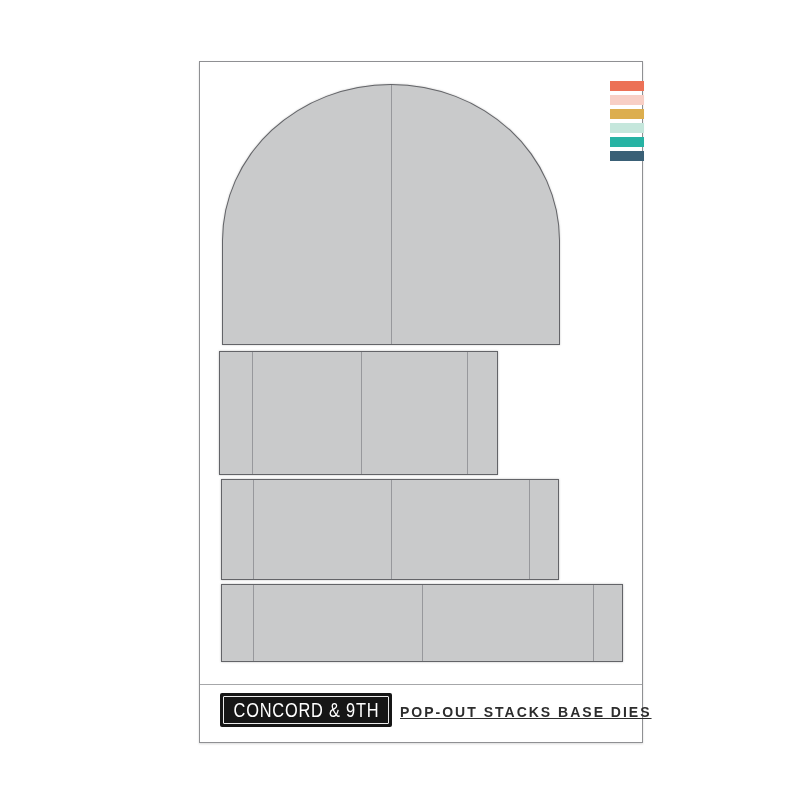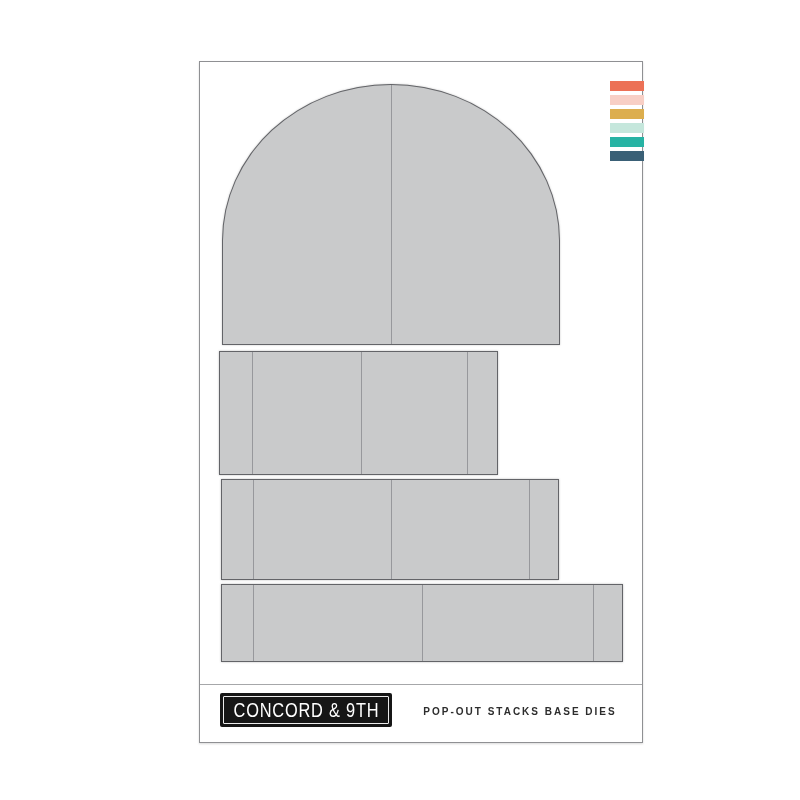--- a/index.html
+++ b/index.html
@@ -104,26 +104,27 @@
     letter-spacing: 1px;
     white-space: nowrap;
     transform: scaleX(0.78);
   }
   .product-title {
     position: absolute;
     left: 200px;
     top: 643px;
     width: 240px;
     text-align: center;
-    font-size: 10px;
+    font-size: 14px;
     font-weight: 700;
     letter-spacing: 2px;
     color: #2d2d2d;
     line-height: 14px;
     white-space: nowrap;
+    text-decoration: underline;
   }
 </style>
 </head>
 <body>
 
 <div id="canvas">
   <div class="card">
 
     <div class="swatches">
       <div class="swatch" style="top: 0px; background-color: rgb(236, 113, 86);"></div>

